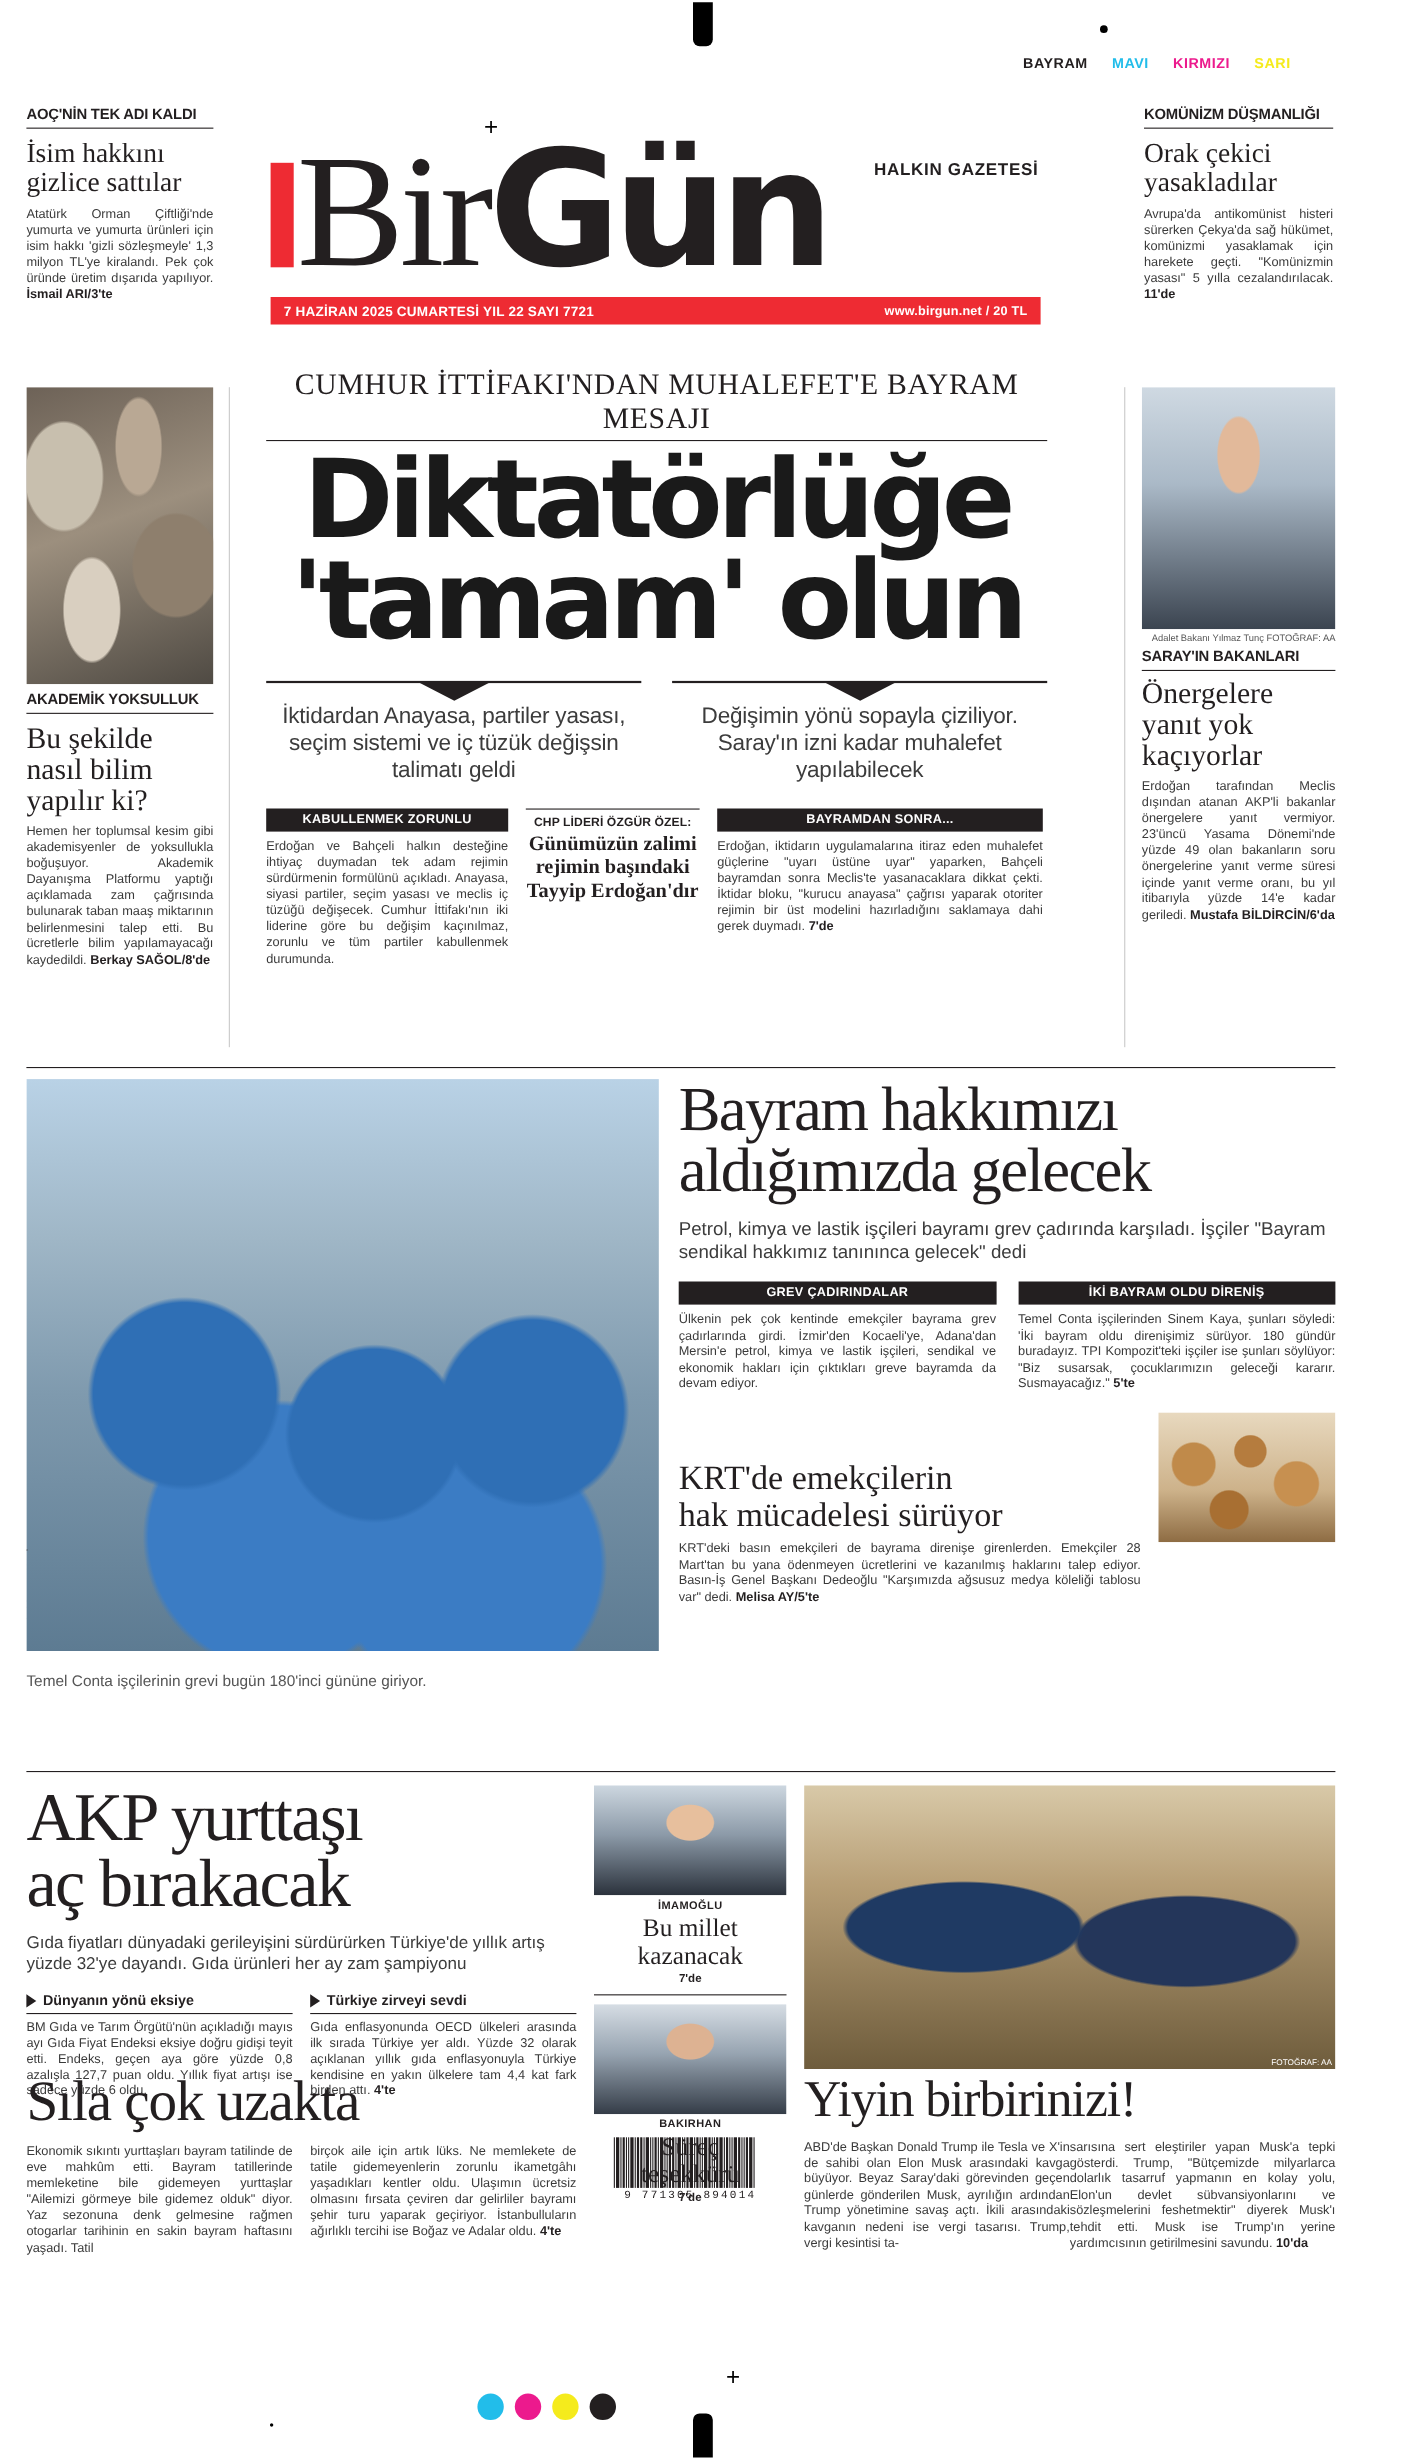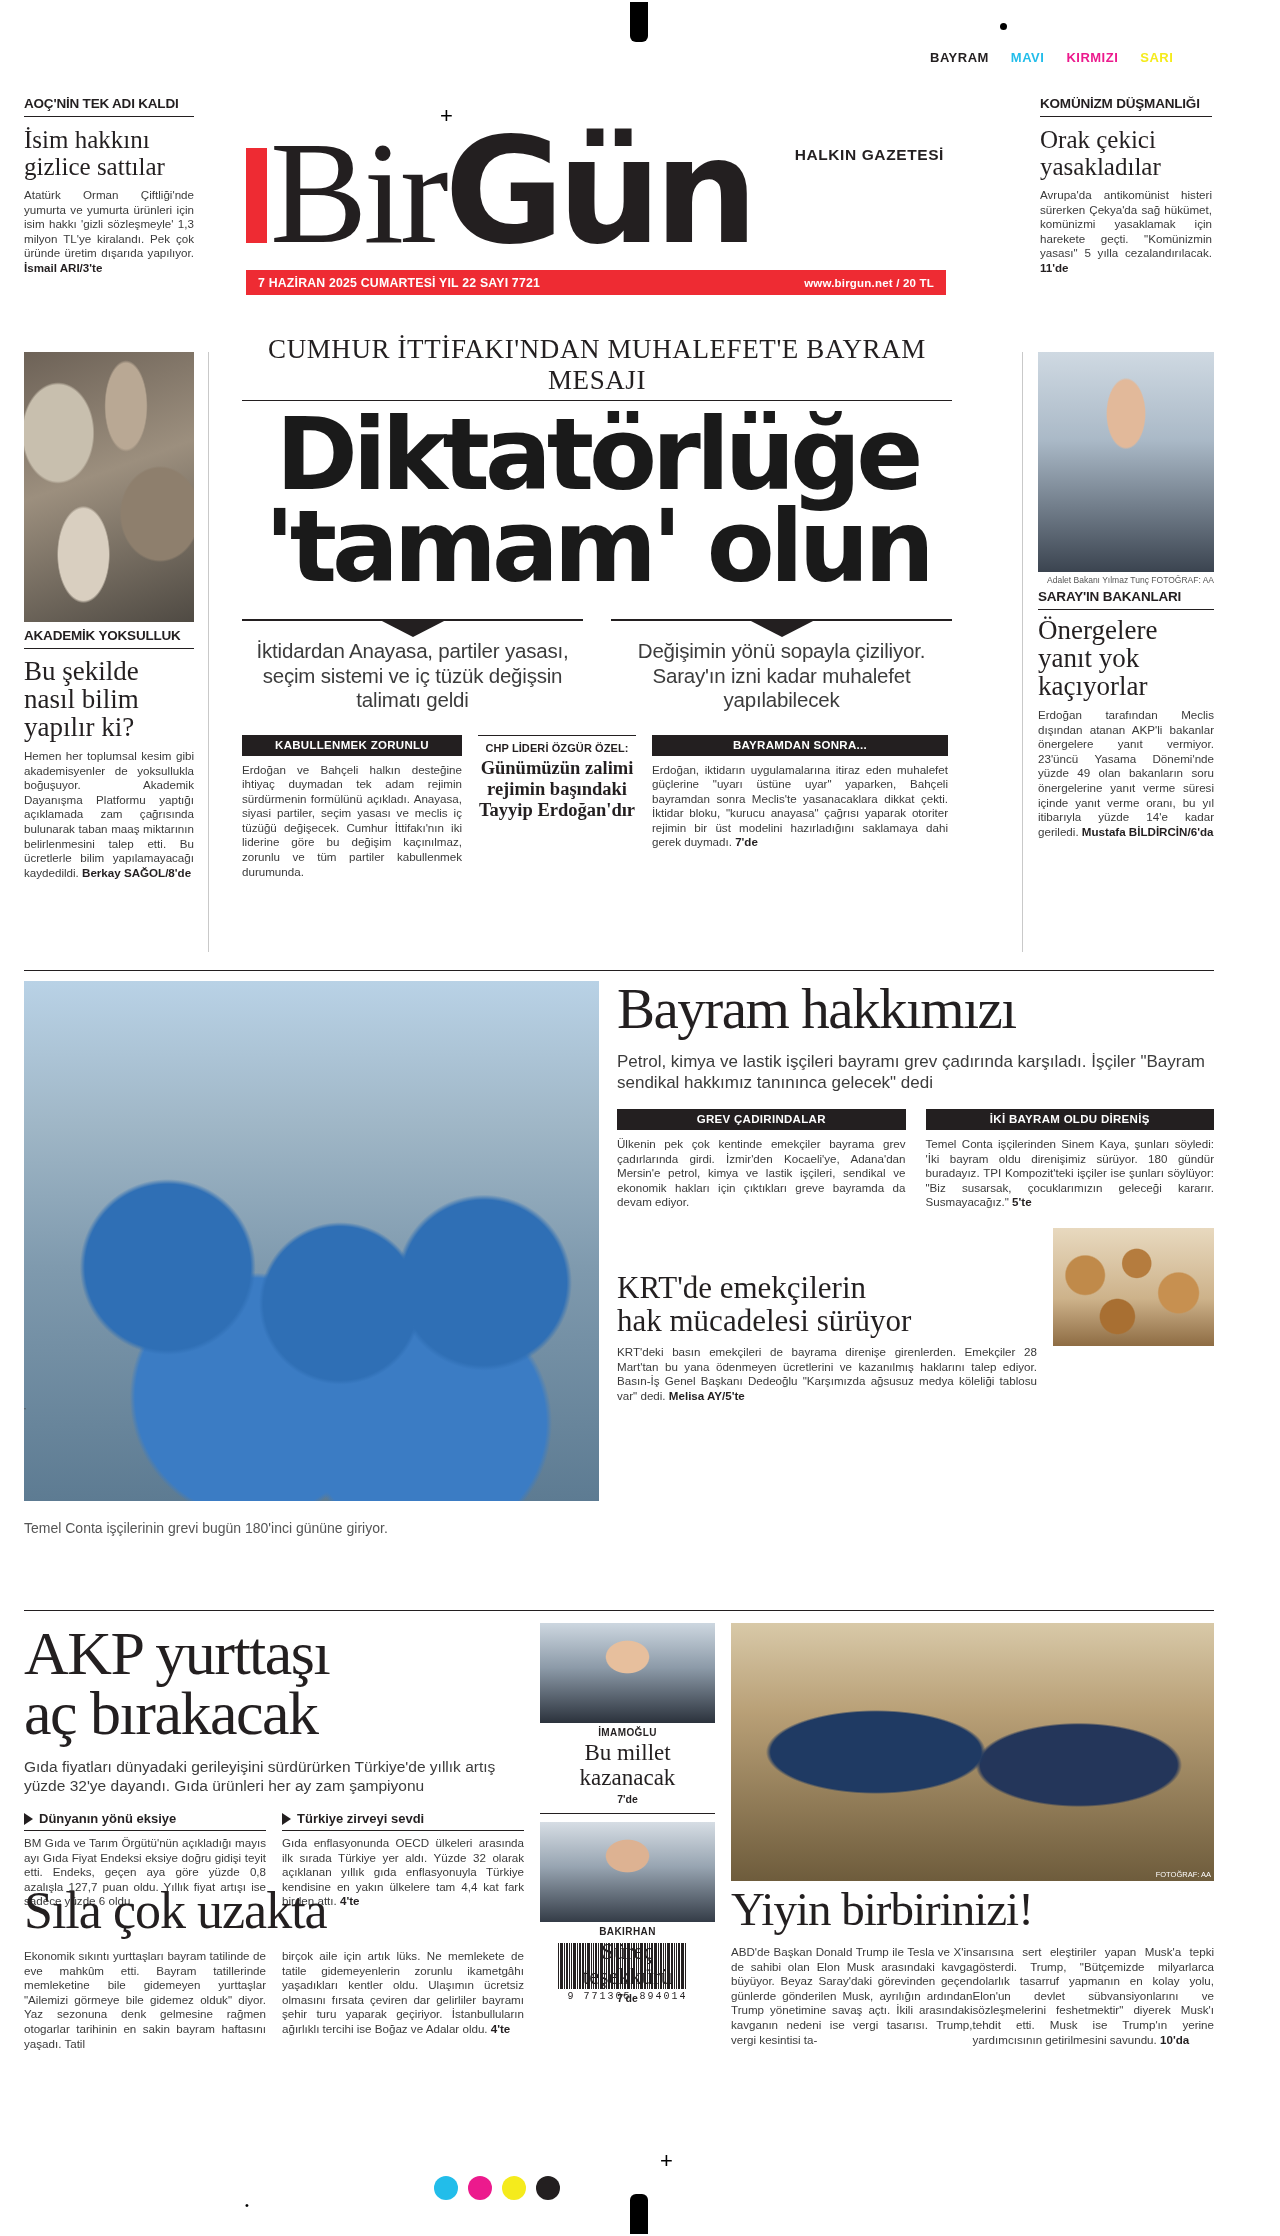--- a/index.html
+++ b/index.html
@@ -336,20 +336,21 @@
       <div>
         <div class="sec2-photo">
           <div class="ph ph-strike"></div>
           <div class="credit" style="left:2px;bottom:22px;transform:rotate(-90deg);transform-origin:left bottom;">FOTOĞRAF: Petro-İş</div>
         </div>
         <div class="photo-cap">Temel Conta işçilerinin grevi bugün 180'inci gününe giriyor.</div>
       </div>
       <div class="sec2-right">
         <h2>
           <span>Bayram hakkımızı</span><br>
+          <span>aldığımızda gelecek</span>
         </h2>
         <div class="sub">Petrol, kimya ve lastik işçileri bayramı grev çadırında karşıladı. İşçiler "Bayram sendikal hakkımız tanınınca gelecek" dedi</div>
         <div class="sec2-2col">
           <div>
             <div class="blackbar">GREV ÇADIRINDALAR</div>
             <div class="body-txt">Ülkenin pek çok kentinde emekçiler bayrama grev çadırlarında girdi. İzmir'den Kocaeli'ye, Adana'dan Mersin'e petrol, kimya ve lastik işçileri, sendikal ve ekonomik hakları için çıktıkları greve bayramda da devam ediyor.</div>
           </div>
           <div>
             <div class="blackbar">İKİ BAYRAM OLDU DİRENİŞ</div>
             <div class="body-txt"><span>Temel Conta işçilerinden Sinem Kaya, şunları söyledi: 'İki bayram oldu direnişimiz sürüyor. 180 gündür buradayız. TPI Kompozit'teki işçiler ise şunları söylüyor: "Biz susarsak, çocuklarımızın geleceği kararır. Susmayacağız." </span><b>5'te</b></div>

